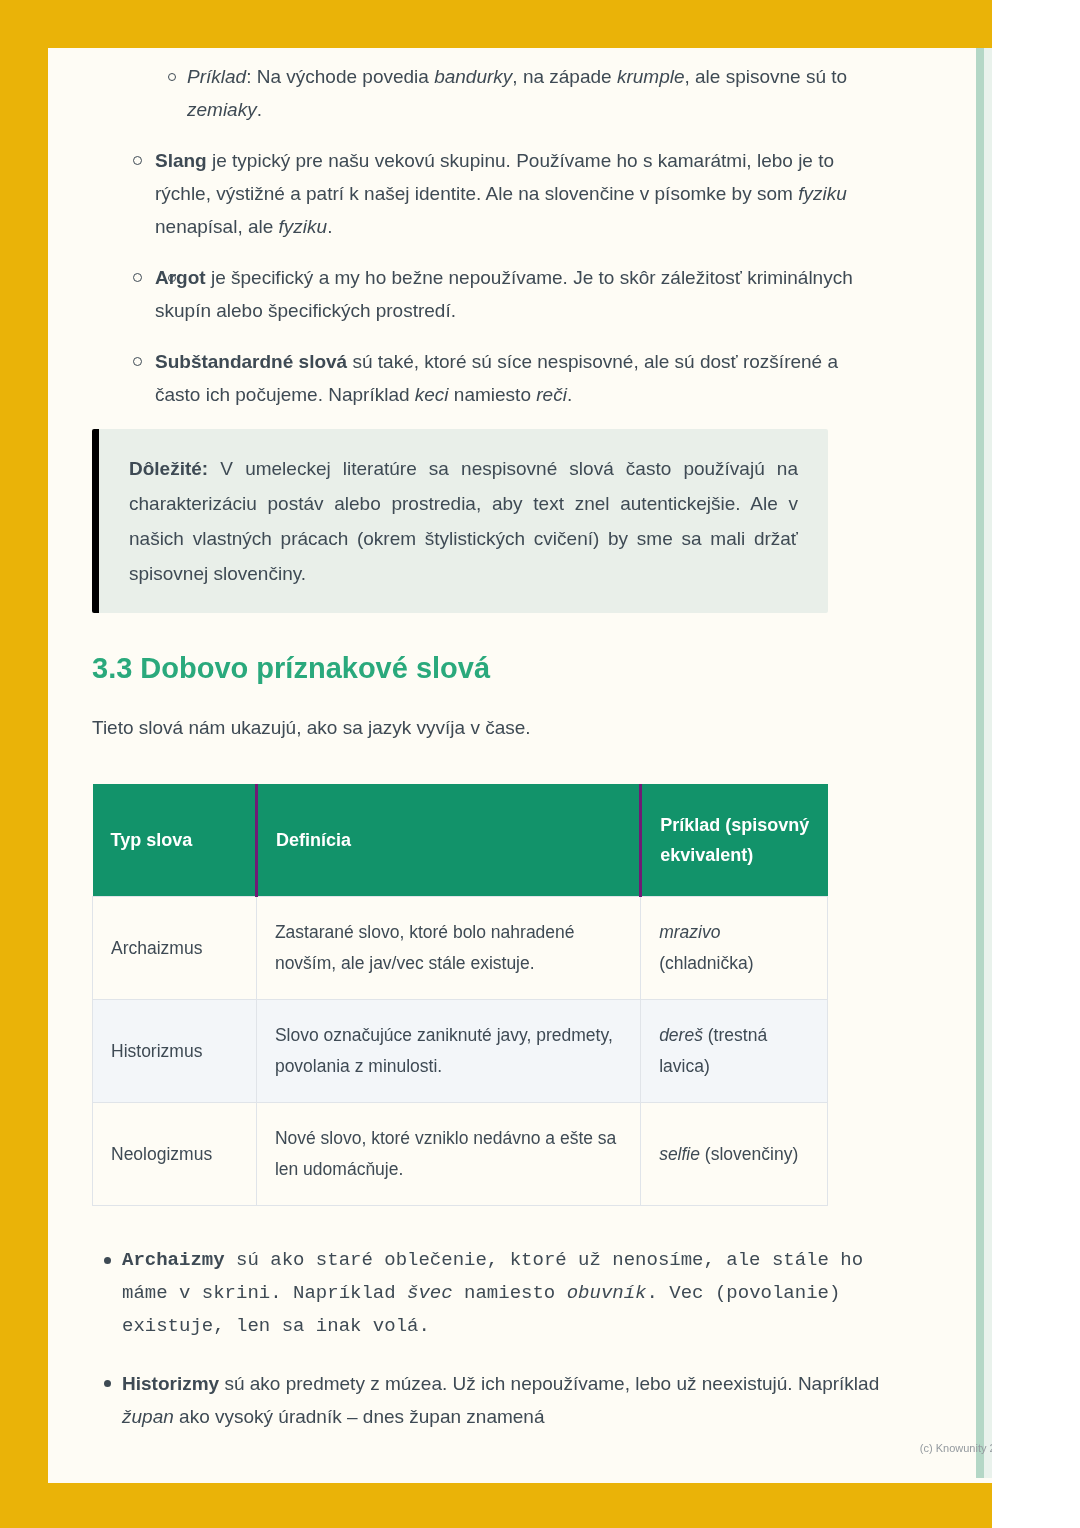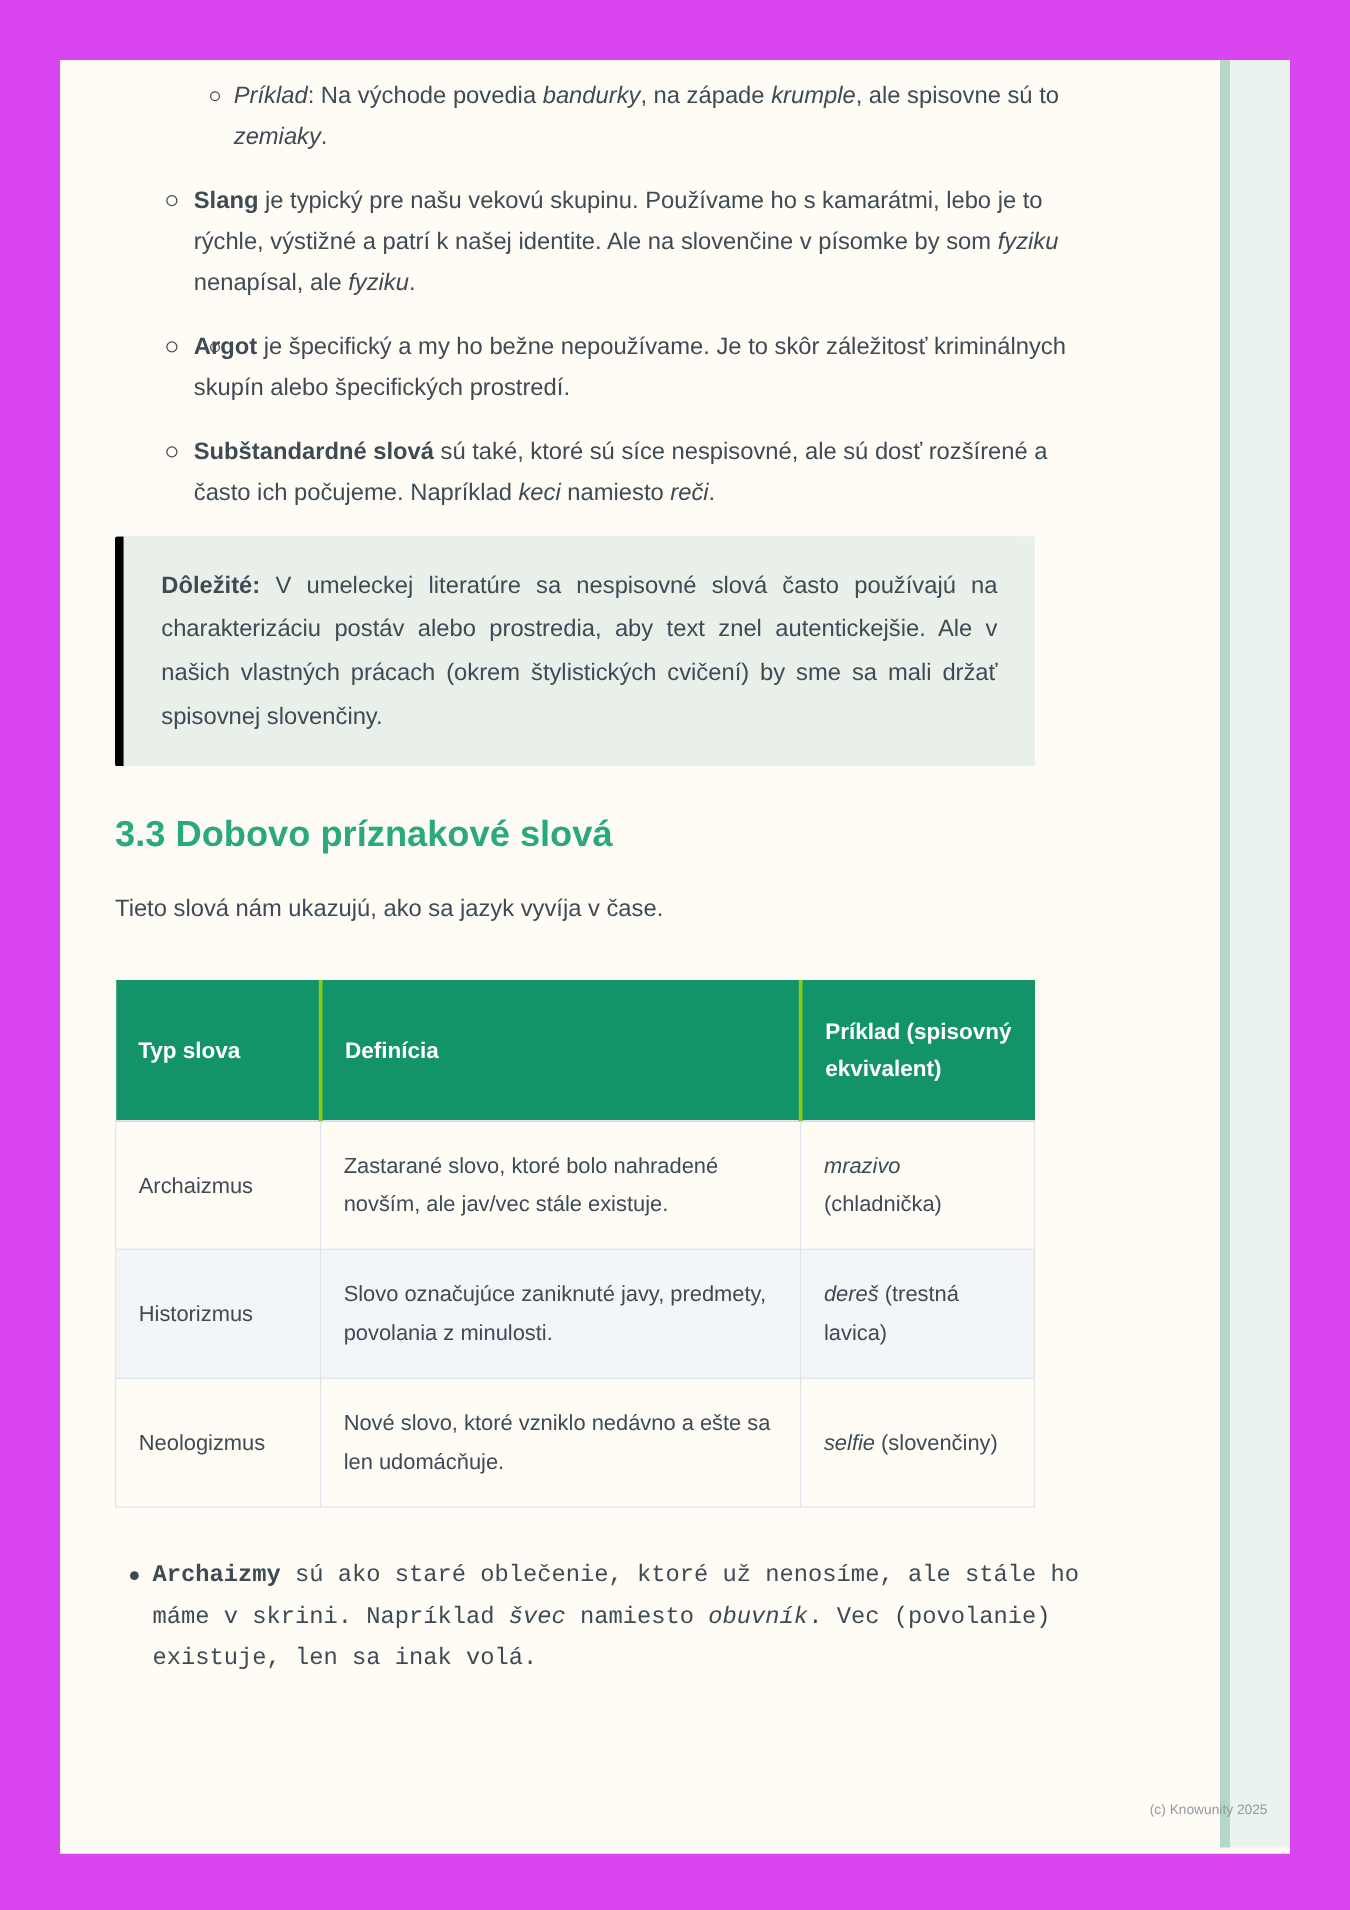--- a/index.html
+++ b/index.html
@@ -1,23 +1,23 @@
 <!DOCTYPE html>
 <html lang="sk"><head>
 <meta charset="utf-8">
 <style>
   * { margin: 0; padding: 0; box-sizing: border-box; }
   html, body { background: #ffffff; }
   body { font-family: "Liberation Sans", "DejaVu Sans", sans-serif; }
 
   .canvas {
     position: relative;
-    width: 1080px;
+    width: 992px;
     height: 1528px;
-    background: #d946ef;
+    background: #eab308;
     overflow: hidden;
   }
 
   .paper {
     position: absolute;
     left: 48px;
     top: 48px;
     width: 984px;
     height: 1435px;
     background: #fefcf5;
@@ -102,21 +102,21 @@
   }
   table.word-types th {
     background: #12936a;
     color: #ffffff;
     font-weight: 700;
     font-size: 18px;
     text-align: left;
     vertical-align: middle;
     padding: 26px 18px;
     line-height: 30px;
-    border-right: 3px solid #84cc16;
+    border-right: 3px solid #701a75;
   }
   table.word-types th:last-child { border-right: none; }
   table.word-types td {
     border: 1px solid #e0e4e9;
     vertical-align: middle;
     padding: 20px 18px;
   }
   table.word-types tr.alt td { background: #f3f6f9; }
 
   
@@ -200,20 +200,24 @@
             <td><span class="run-i">selfie</span><span class="run-n"> (slovenčiny)</span></td>
           </tr>
         </tbody>
       </table>
 
       <div style="margin-top:38px;">
         <div class="bullet-item lvl1" style="margin-bottom:24px;font-family:Liberation Mono, monospace;">
           <span class="marker"></span>
           <span><span class="run-b">Archaizmy</span><span class="run-n"> sú ako staré oblečenie, ktoré už nenosíme, ale stále ho máme v skrini. Napríklad </span><span class="run-i">švec</span><span class="run-n"> namiesto </span><span class="run-i">obuvník</span><span class="run-n">. Vec (povolanie) existuje, len sa inak volá.</span></span>
         </div>
+        <div class="bullet-item lvl1">
+          <span class="marker"></span>
+          <span><span class="run-b">Historizmy</span><span class="run-n"> sú ako predmety z múzea. Už ich nepoužívame, lebo už neexistujú. Napríklad </span><span class="run-i">župan</span><span class="run-n"> ako vysoký úradník – dnes župan znamená</span></span>
+        </div>
       </div>
 
     </div>
 
     <div class="footer-copyright">(c) Knowunity 2025</div>
 
   </div>
 </div>
 
 </body></html>

